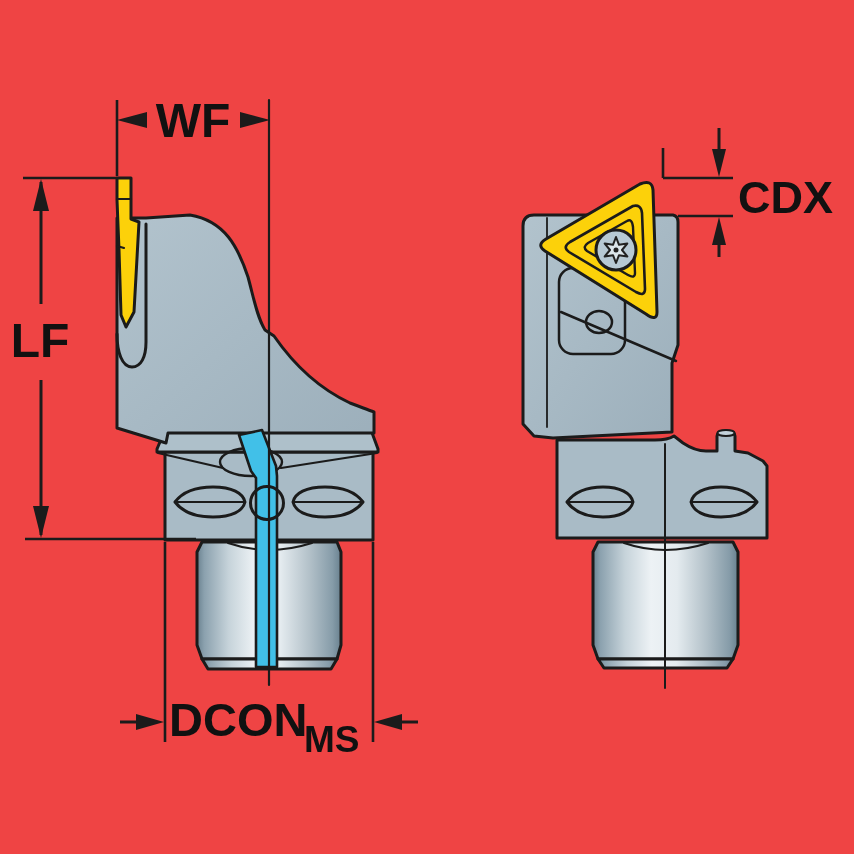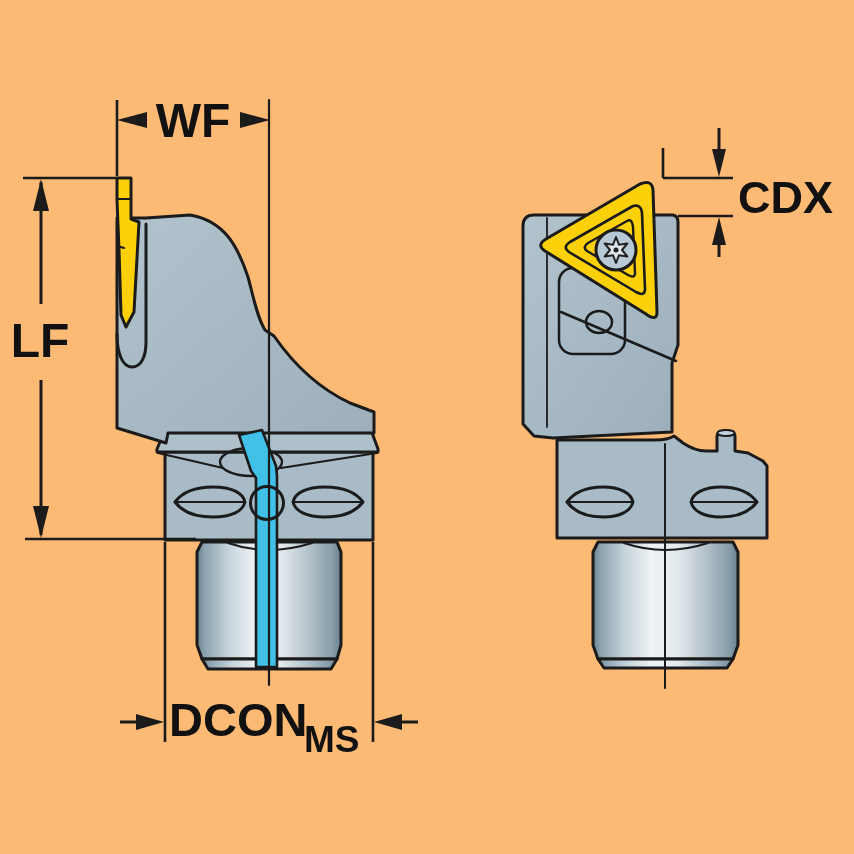--- a/index.html
+++ b/index.html
@@ -1,16 +1,16 @@
 <!DOCTYPE html>
 <html><head>
 <meta charset="utf-8">
 <style>
   html,body{margin:0;padding:0;background:#ffffff;}
-  .stage{position:relative;width:854px;height:854px;background:#fdba74;overflow:hidden;
+  .stage{position:relative;width:854px;height:854px;background:#ef4444;overflow:hidden;
          font-family:"Liberation Sans","DejaVu Sans",sans-serif;}
   svg{display:block;}
   text.dim{font-family:"Liberation Sans","DejaVu Sans",sans-serif;
            font-weight:bold;fill:#111111;}
 </style>
 </head>
 <body>
 
 <div class="stage">
 <svg width="854" height="854" viewBox="0 0 854 854" xmlns="http://www.w3.org/2000/svg">

